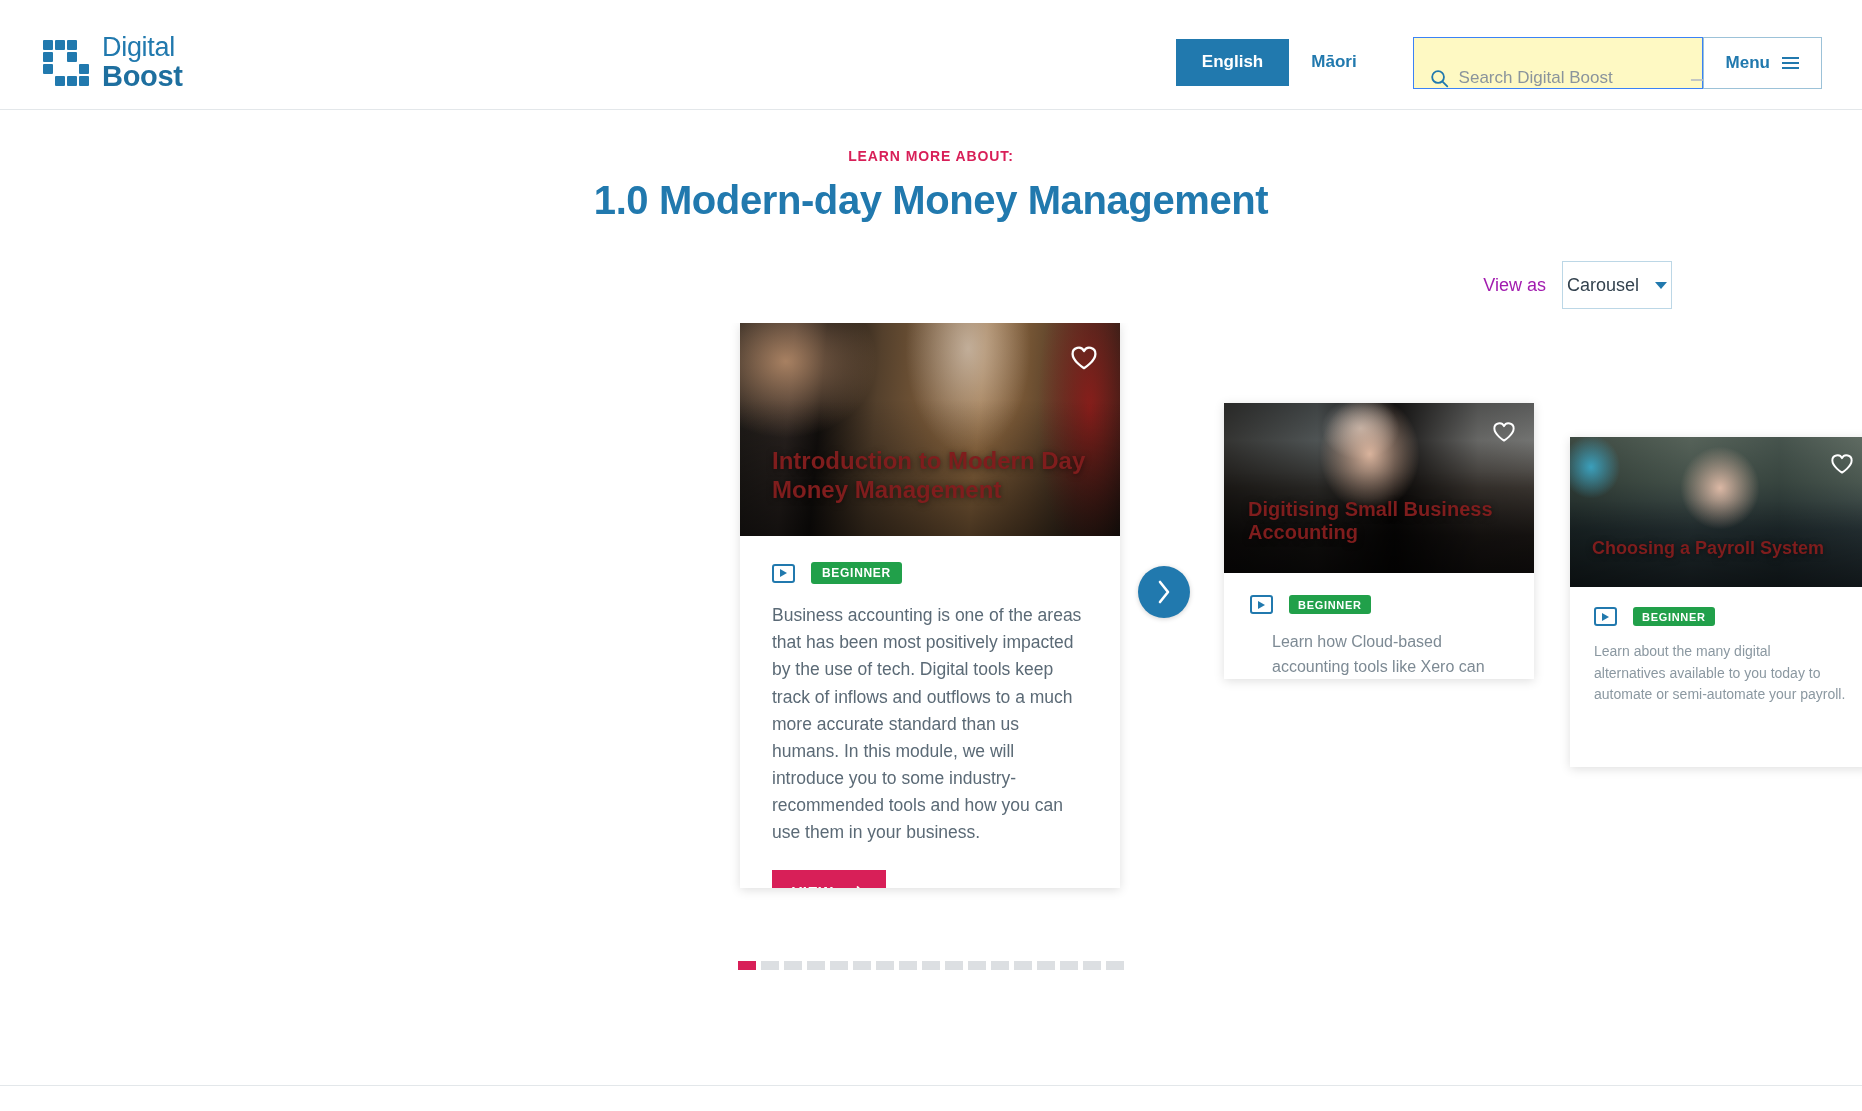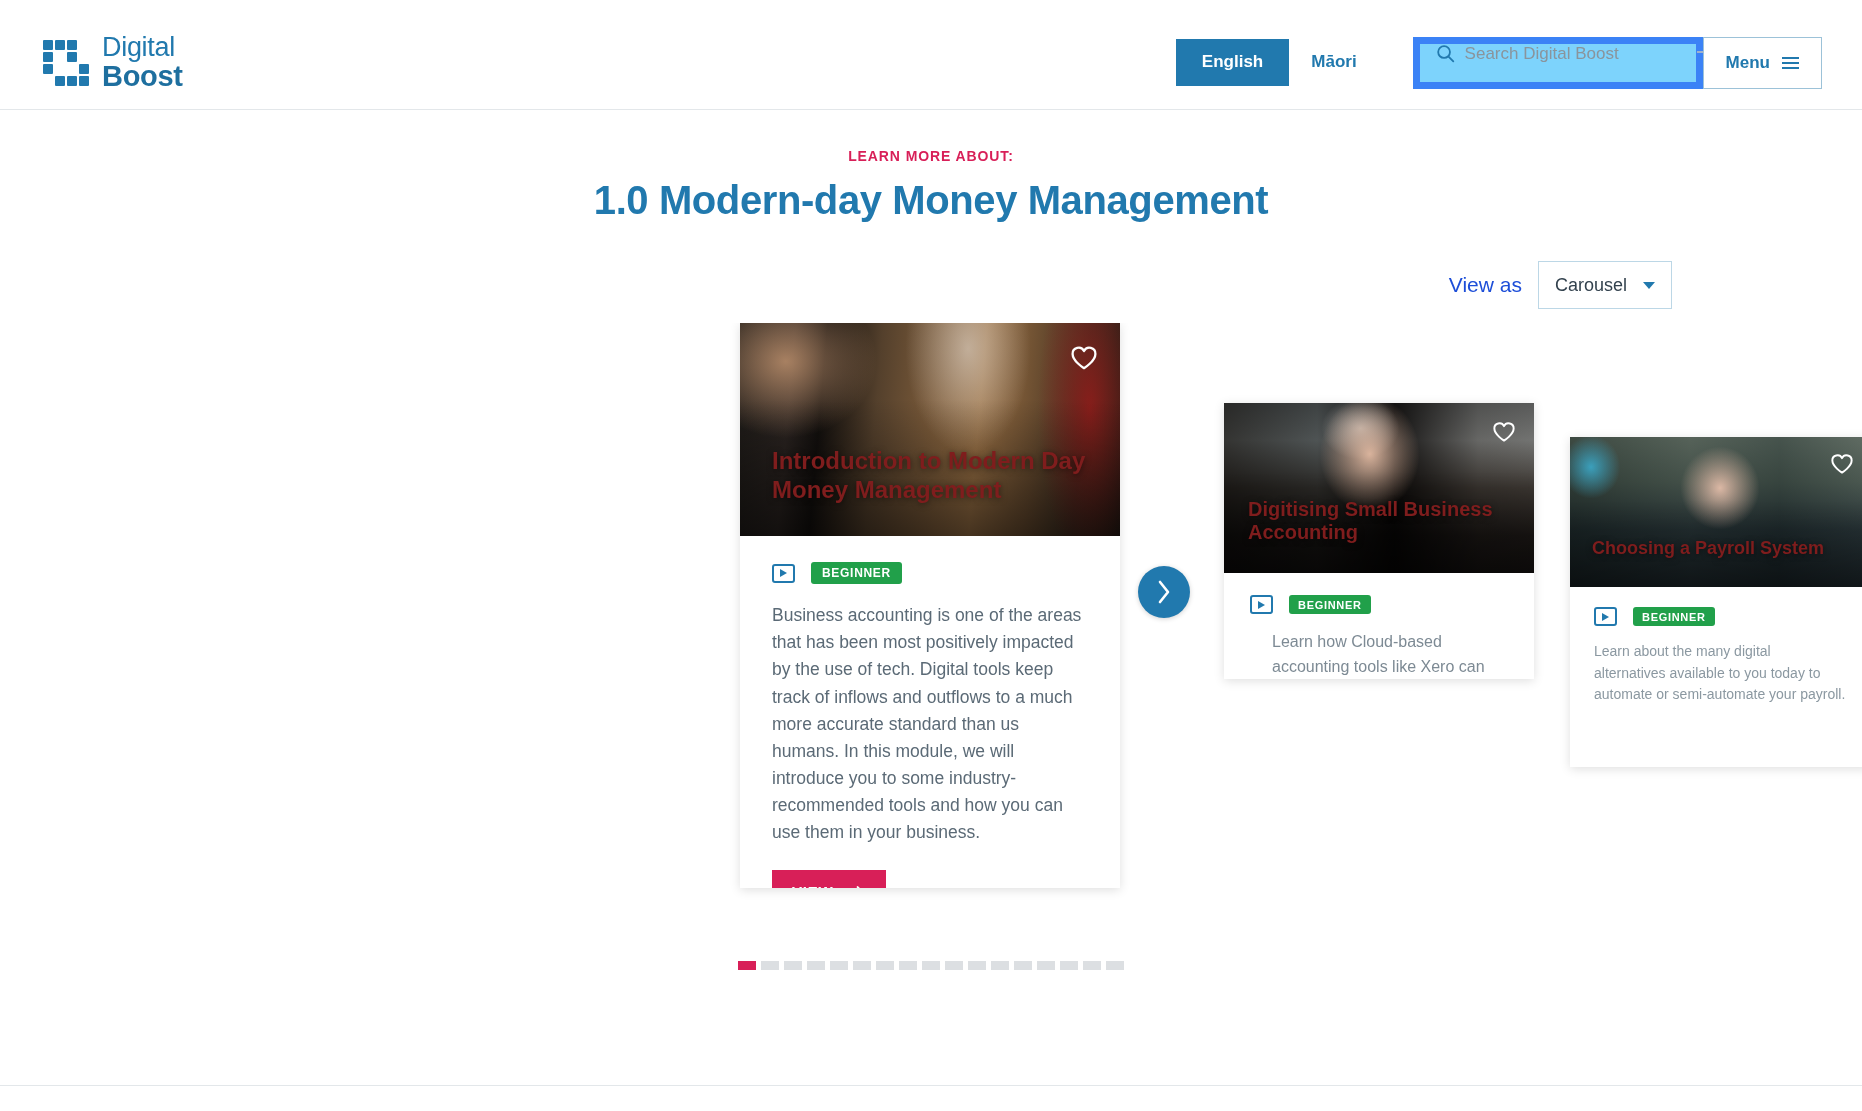--- a/index.html
+++ b/index.html
@@ -83,24 +83,24 @@
     padding: 13px 22px;
     background: transparent;
     border: none;
     cursor: pointer;
     line-height: 1.2;
   }
   .search-box {
     margin-left: 34px;
     width: 290px;
     height: 52px;
-    border: 7px solid #3b82f6;
-    background: #7dd3fc;
-    display: flex;
-    align-items: flex-start;
+    border: 1px solid #3b82f6;
+    background: #fef9c3;
+    display: flex;
+    align-items: flex-end;
     padding: 0 14px 0 16px;
     gap: 10px;
   }
   .search-box .q-icon { flex: 0 0 auto; display: flex; }
   .search-box input {
     flex: 1 1 auto;
     border: none;
     outline: none;
     font-size: 17px;
     font-family: "Liberation Sans", sans-serif;
@@ -150,27 +150,27 @@
 
   
   .viewas-row {
     display: flex;
     align-items: center;
     justify-content: flex-end;
     gap: 16px;
     padding-right: 190px;
     margin-top: 38px;
   }
-  .viewas-label { font-size: 21px; color: #1d4ed8; }
+  .viewas-label { font-size: 18px; color: #a21caf; }
   .viewas-select {
     border: 1px solid #bcd7e6;
     background: #fff;
     height: 48px;
     min-width: 110px;
-    padding: 0 16px;
+    padding: 0 4px;
     display: flex;
     align-items: center;
     gap: 16px;
     cursor: pointer;
     font-size: 18px;
     color: #33424e;
   }
   .caret {
     width: 0; height: 0;
     border-left: 6px solid transparent;

